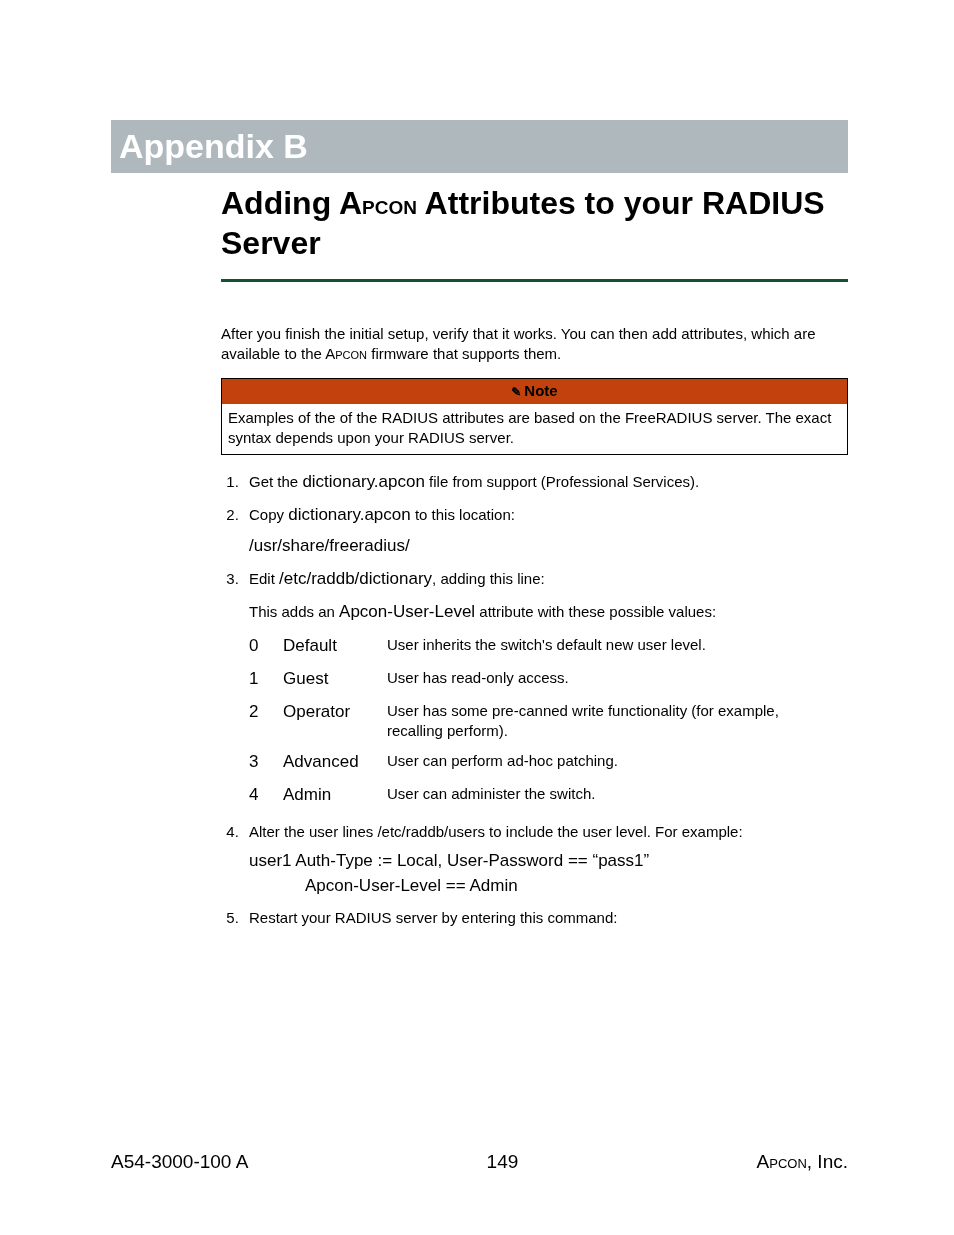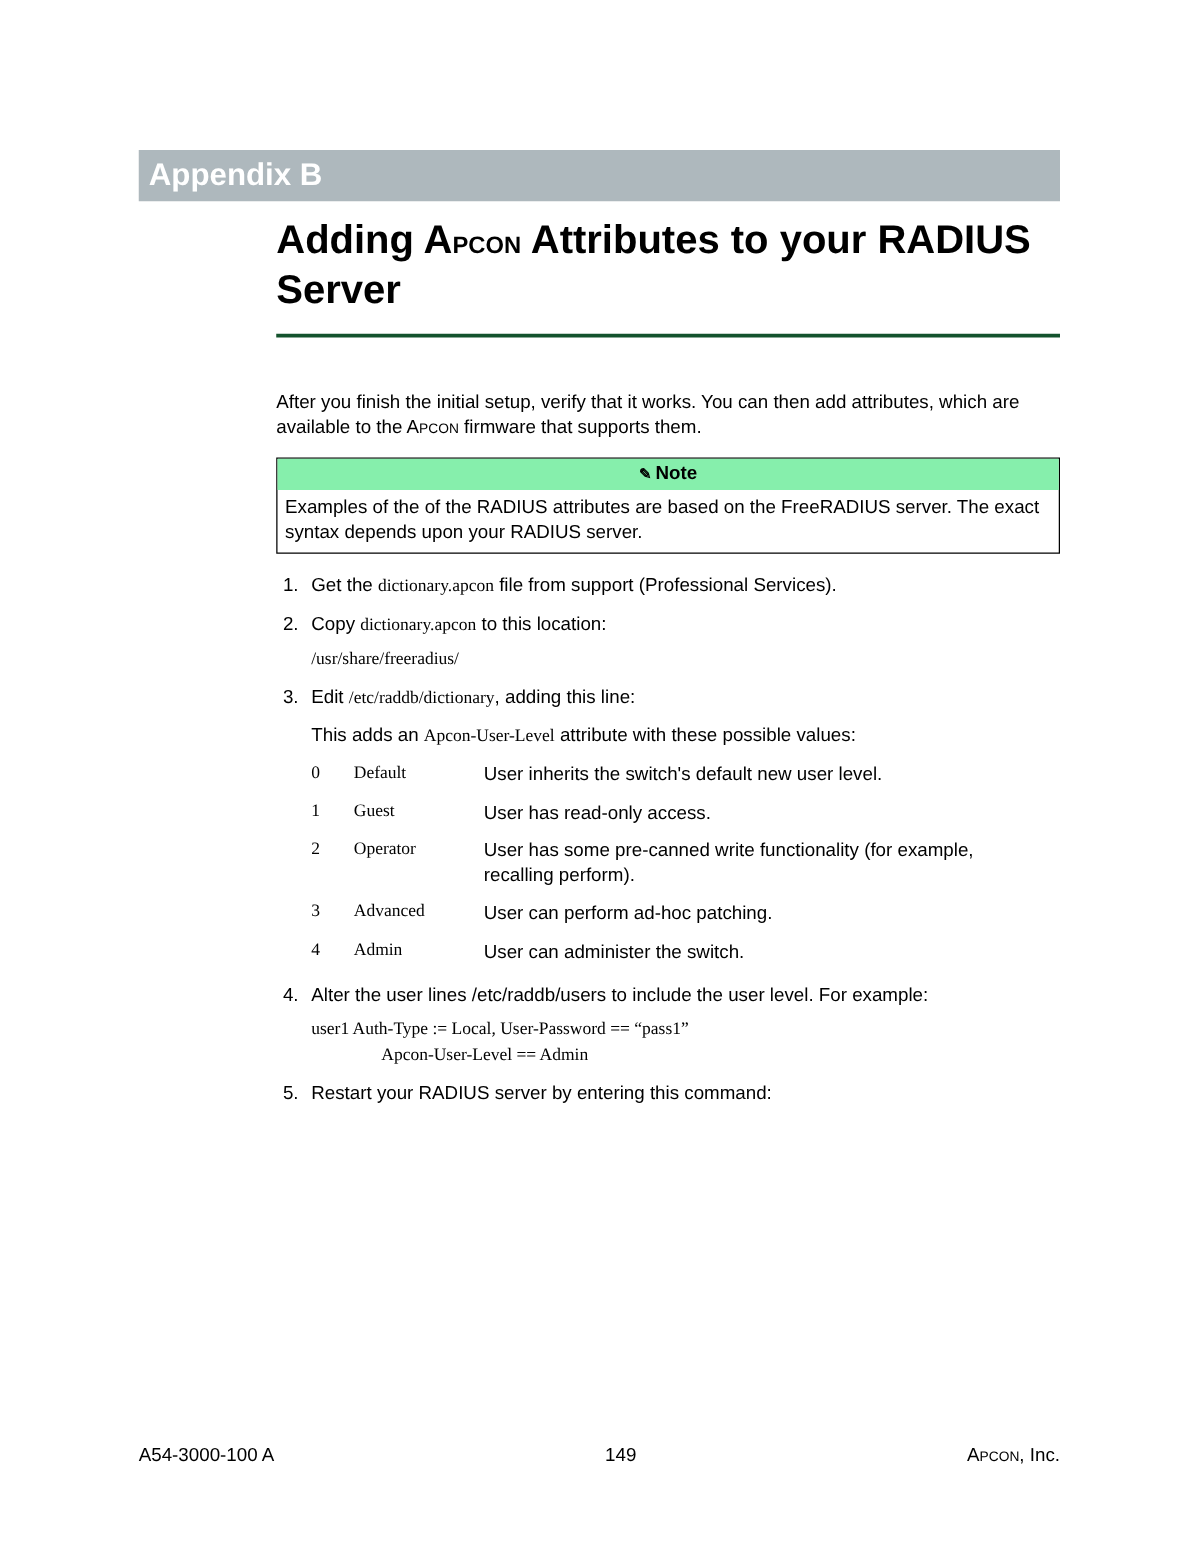--- a/index.html
+++ b/index.html
@@ -14,21 +14,21 @@
   .page {
     width: 954px;
     height: 1235px;
     position: relative;
     box-sizing: border-box;
     padding: 120px 106px 0 111px;
   }
   .appendix-bar {
     background: #aeb8bd;
     padding: 4px 8px 3px 8px;
-    font-size: 25px;
+    font-size: 34px;
     font-weight: bold;
     color: #fff;
     font-family: Arial, Helvetica, sans-serif;
   }
   .title-block {
     margin-left: 110px;
     margin-top: 10px;
     margin-right: 0;
   }
   .page-title {
@@ -44,21 +44,21 @@
   .body-block {
     margin-left: 110px;
     margin-top: 42px;
   }
   .intro { margin: 0 0 14px 0; }
   .note-box {
     border: 1px solid #000;
     margin: 10px 0 16px 0;
   }
   .note-header {
-    background: #86efac;
+    background: #c2410c;
     text-align: center;
     font-weight: bold;
     padding: 2px 0;
     font-size: 15px;
   }
   .note-header .icon {
     display: inline-block;
     vertical-align: middle;
     margin-right: 3px;
     font-size: 12px;
@@ -70,22 +70,22 @@
   .lead-in { margin: 6px 0 10px 0; }
   ol.steps {
     margin: 0;
     padding-left: 22px;
   }
   ol.steps > li {
     margin-bottom: 10px;
     padding-left: 6px;
   }
   .mono {
-    font-family: Liberation Serif, serif;
-    font-size: 14px;
+    font-family: Liberation Sans, sans-serif;
+    font-size: 17px;
   }
   .sub-block {
     margin-top: 8px;
     margin-left: 0;
   }
   .explain {
     margin-top: 10px;
     margin-bottom: 6px;
   }
   table.values {
@@ -105,21 +105,21 @@
   .code-line-indent {
     margin-left: 56px;
   }
   .footer {
     position: absolute;
     left: 111px;
     right: 106px;
     bottom: 60px;
     display: flex;
     justify-content: space-between;
-    font-size: 15px;
+    font-size: 19px;
   }
 </style>
 </head>
 <body>
 
 <div class="page">
 
   <div class="appendix-bar">Appendix B</div>
 
   <div class="title-block">

